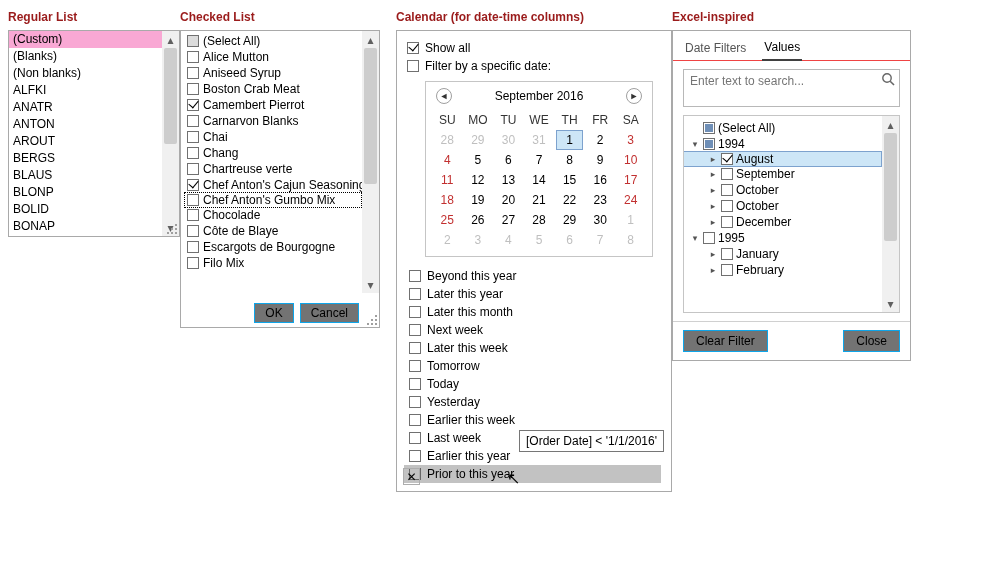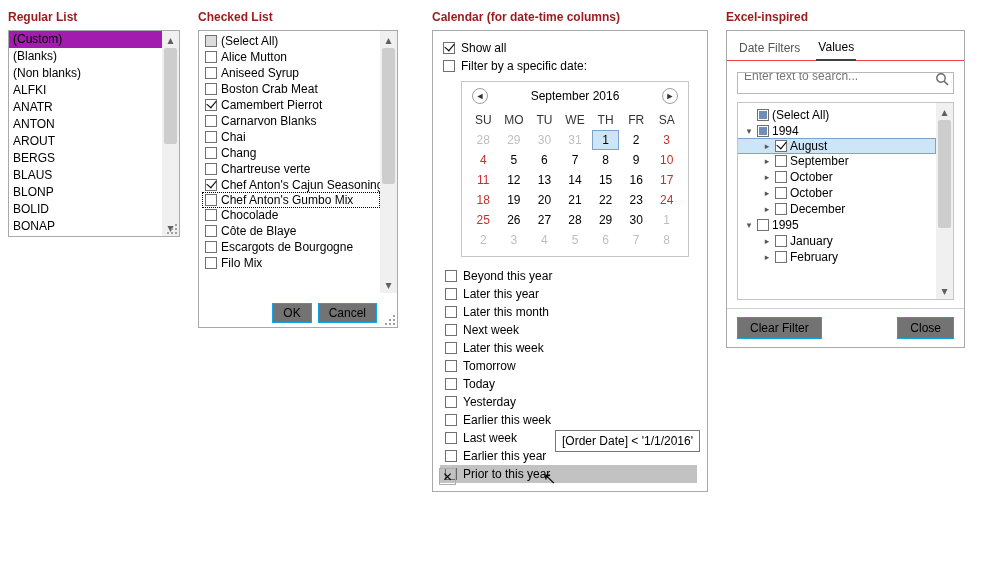--- a/index.html
+++ b/index.html
@@ -1,29 +1,29 @@
 <!DOCTYPE html>
 <html><head>
 <meta charset="utf-8">
 <style>
 * { box-sizing: border-box; font-family: "Segoe UI", Tahoma, sans-serif; font-size: 12px; }
 body { margin:0; padding:10px 0 0 8px; background:#fff; }
-.container { display:flex; gap:18px; align-items:flex-start; }
+.container { display:flex; align-items:flex-start; }
 .col { display:flex; flex-direction:column; }
 .title { color:#9a1b1b; font-weight:bold; margin-bottom:6px; white-space:nowrap; }
 
 
 .regular-panel { width:172px; height:207px; border:1px solid #a9a9a9; position:relative; background:#fff; }
 .regular-scroll { position:absolute; right:0; top:0; bottom:0; width:17px; background:#f0f0f0; display:flex; flex-direction:column; }
 .scroll-arrow { height:17px; display:flex; align-items:center; justify-content:center; color:#606060;}
 .scroll-track { flex:1; position:relative; }
 .scroll-thumb { position:absolute; left:2px; right:2px; top:0; height:96px; background:#cdcdcd; border-radius:2px; }
 .regular-list { overflow:hidden; }
 .regular-item { padding:1px 4px 2px 4px; color:#000; cursor:default; }
-.regular-item.sel { background:#a21caf; }
+.regular-item.sel { background:#f9a8d4; }
 .resize-grip { position:absolute; right:1px; bottom:1px; width:14px; height:14px; pointer-events:none; }
 .resize-grip span { position:absolute; width:2px; height:2px; background:#9f9f9f; }
 
 
 .checked-outer { width:216px; }
 .checked-panel { width:200px; border:1px solid #a9a9a9; position:relative; background:#fff; padding-bottom:34px; }
 .checked-list-wrap { height:262px; overflow:hidden; position:relative; }
 .checked-list { padding:2px 0 0 4px; }
 .check-row { display:flex; align-items:center; gap:4px; padding:1px 0; cursor:default; }
 .check-row.hl { background:#fff; border:1px dotted #000; margin:-1px 17px -1px -1px; padding:0; }
@@ -57,21 +57,21 @@
 .tooltip { position:absolute; border:1px solid #767676; background:#fff; padding:3px 6px; white-space:nowrap; z-index:5; }
 .cursor-arrow { position:absolute; font-size:16px; color:#000; pointer-events:none; z-index:4; }
 
 
 .excel-outer { width:239px; }
 .excel-panel { width:239px; border:1px solid #a9a9a9; background:#fff; }
 .tabs { display:flex; gap:14px; padding:6px 10px 0 10px; border-bottom:1px solid #ef4444;align-items:center; }
 .tab { padding:3px 2px 5px; color:#555; cursor:pointer; }
 .tab.active { color:#000; border-bottom:2px solid #404040; margin-bottom:-1px; }
 .search-wrap { margin:8px 10px; position:relative; }
-.search-box { width:100%; height:22px; border:1px solid #b8b8b8; padding:2px 22px 16px 6px; color:#888; }
+.search-box { width:100%; height:38px; border:1px solid #b8b8b8; padding:2px 22px 16px 6px; color:#888; }
 .search-ico { position:absolute; right:5px; top:3px; width:14px; height:14px; }
 .tree-wrap { margin:0 10px 8px 10px; border:1px solid #c5c5c5; position:relative; padding:4px 0; height:198px; overflow:hidden;}
 .tree-scroll { position:absolute; right:0; top:0; bottom:0; width:17px; background:#f0f0f0; display:flex; flex-direction:column; }
 .tree-item { display:flex; align-items:center; gap:3px; padding:1px 0; cursor:default; }
 .exp { width:10px; text-align:center; color:#555; font-size:9px; }
 .tree-item.sel { background:#cde6f7; border:1px solid #7da2ce; margin:-1px 17px -1px -1px; padding:0;}
 .chk3 { width:12px; height:12px; border:1px solid #707070; background:#fff; position:relative; flex-shrink:0; }
 .chk3.ind:after { content:""; position:absolute; left:1px; top:1px; right:1px; bottom:1px; background:#6f8fb7; }
 .chk3.on:after { content:""; position:absolute; left:1px; top:0; width:8px; height:5px; border-left:1.6px solid #000; border-bottom:1.6px solid #000; transform:rotate(-50deg); }
 .excel-foot { border-top:1px solid #d0d0d0; padding:8px 10px; display:flex; justify-content:space-between; }

